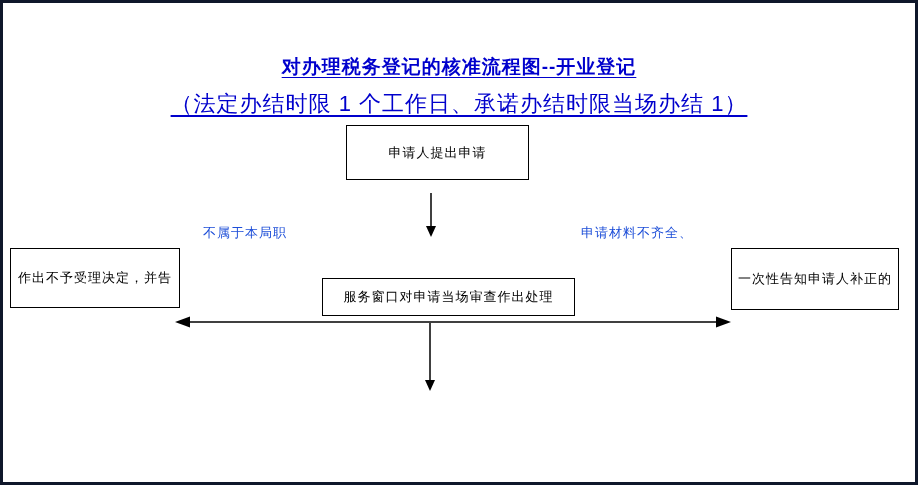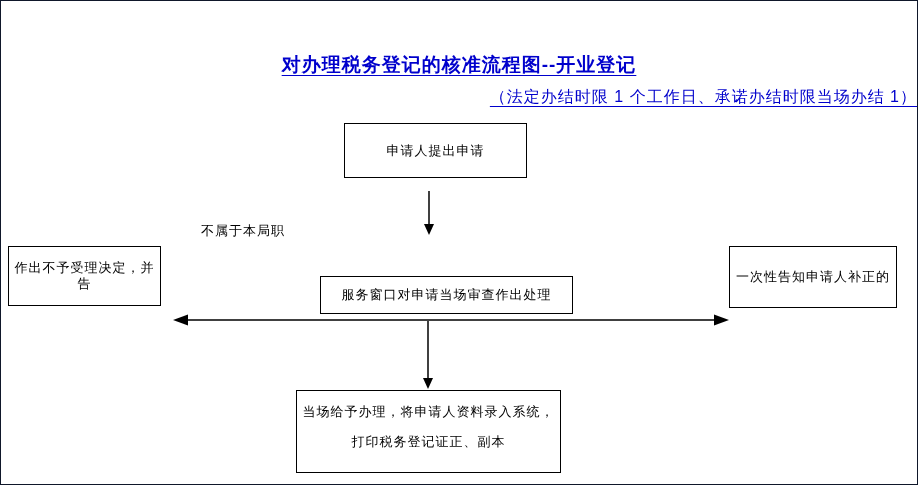--- a/index.html
+++ b/index.html
@@ -6,21 +6,21 @@
     margin: 0;
     padding: 0;
     background: #ffffff;
     font-family: "Liberation Sans", sans-serif;
   }
   .canvas {
     position: relative;
     width: 918px;
     height: 485px;
     background: #ffffff;
-    border: 1px solid #0f172a;
+    border: 3px solid #0f172a;
     box-sizing: border-box;
     overflow: hidden;
   }
   .title {
     position: absolute;
     top: 51px;
     left: 0;
     width: 100%;
     text-align: center;
     font-size: 19px;
@@ -28,22 +28,22 @@
     letter-spacing: 1px;
     color: #0000CC;
     text-decoration: underline;
     text-underline-offset: 4px;
   }
   .subtitle {
     position: absolute;
     top: 86px;
     left: 0;
     width: 100%;
-    text-align: right;
-    font-size: 16px;
+    text-align: center;
+    font-size: 22px;
     font-weight: normal;
     letter-spacing: 1px;
     color: #0000CC;
     text-decoration: underline;
     text-underline-offset: 4px;
   }
   svg.connectors {
     position: absolute;
     top: 0;
     left: 0;
@@ -62,38 +62,38 @@
     position: absolute;
     border: 1.5px solid #000000;
     background: #ffffff;
     box-sizing: border-box;
     display: flex;
     align-items: center;
     justify-content: center;
     font-size: 13px;
     color: #000000;
     letter-spacing: 1px;
-    text-align: center;
+    text-align: right;
     line-height: 16px;
   }
   #box-apply      { left: 343px; top: 122px; width: 183px; height: 55px; }
   #box-review     { left: 307px; top: 275px; width: 253px; height: 38px; margin-left: 12px; }
-  #box-reject     { left: 7px;   top: 245px; width: 153px; height: 60px; }
+  #box-reject     { left: 7px;   top: 245px; width: 170px; height: 60px; }
   #box-supplement { left: 728px; top: 245px; width: 168px; height: 62px; }
   #box-process    {
     left: 295px; top: 389px; width: 265px; height: 83px;
     flex-direction: column;
     justify-content: flex-start;
     padding-top: 13px;
     gap: 14px;
   }
   .branch-label {
     position: absolute;
     font-size: 13px;
-    color: #000000;
+    color: #1d4ed8;
     letter-spacing: 1px;
     white-space: nowrap;
   }
   #label-not-jurisdiction    { left: 200px; top: 221px; }
   #label-incomplete          { left: 578px; top: 221px; }
   #label-complete            { left: 437px; top: 345px; }
 </style>
 </head>
 <body>
 
@@ -124,22 +124,19 @@
   </div>
 
   <div class="node" id="box-reject">
     <span>作出不予受理决定，并告</span>
   </div>
 
   <div class="node" id="box-supplement">
     <span>一次性告知申请人补正的</span>
   </div>
 
-  <div class="node" id="box-process">
-    <span>当场给予办理，将申请人资料录入系统，</span>
-    <span>打印税务登记证正、副本</span>
-  </div>
 
   <div class="branch-label" id="label-not-jurisdiction">不属于本局职</div>
 
+  <div class="branch-label" id="label-incomplete">申请材料不齐全、</div>
 
 
 </div>
 
 </body></html>

